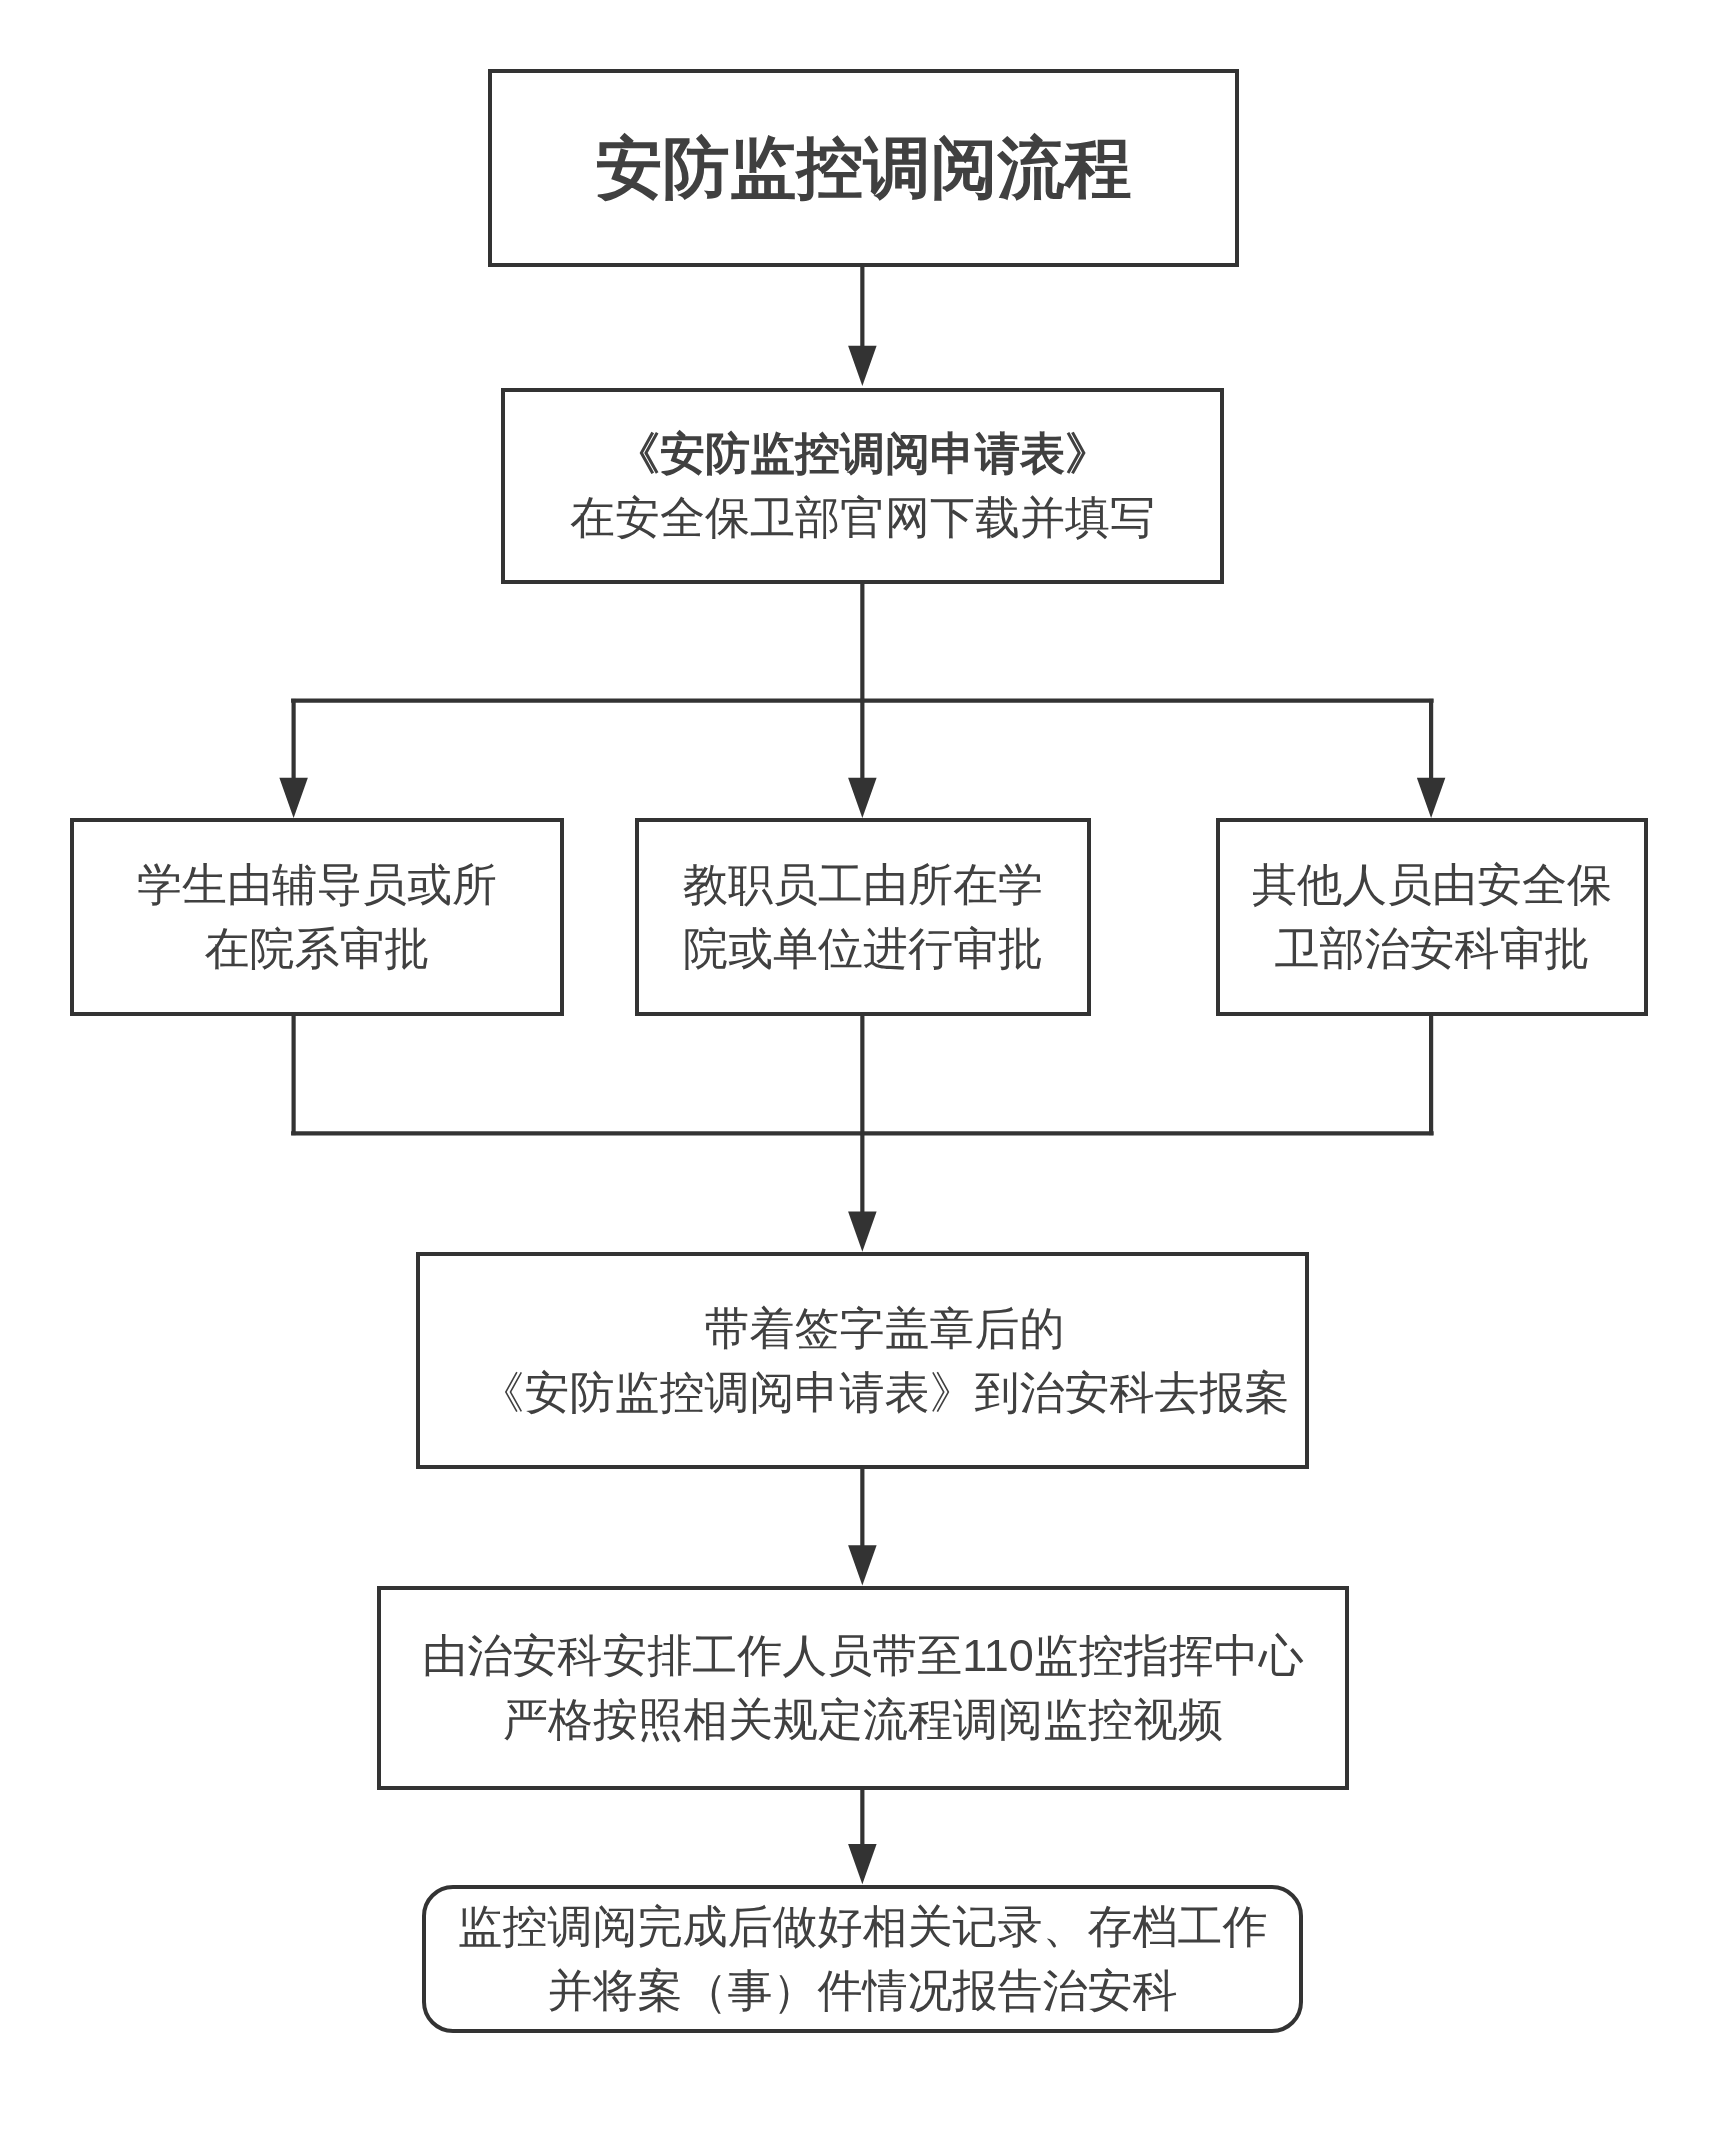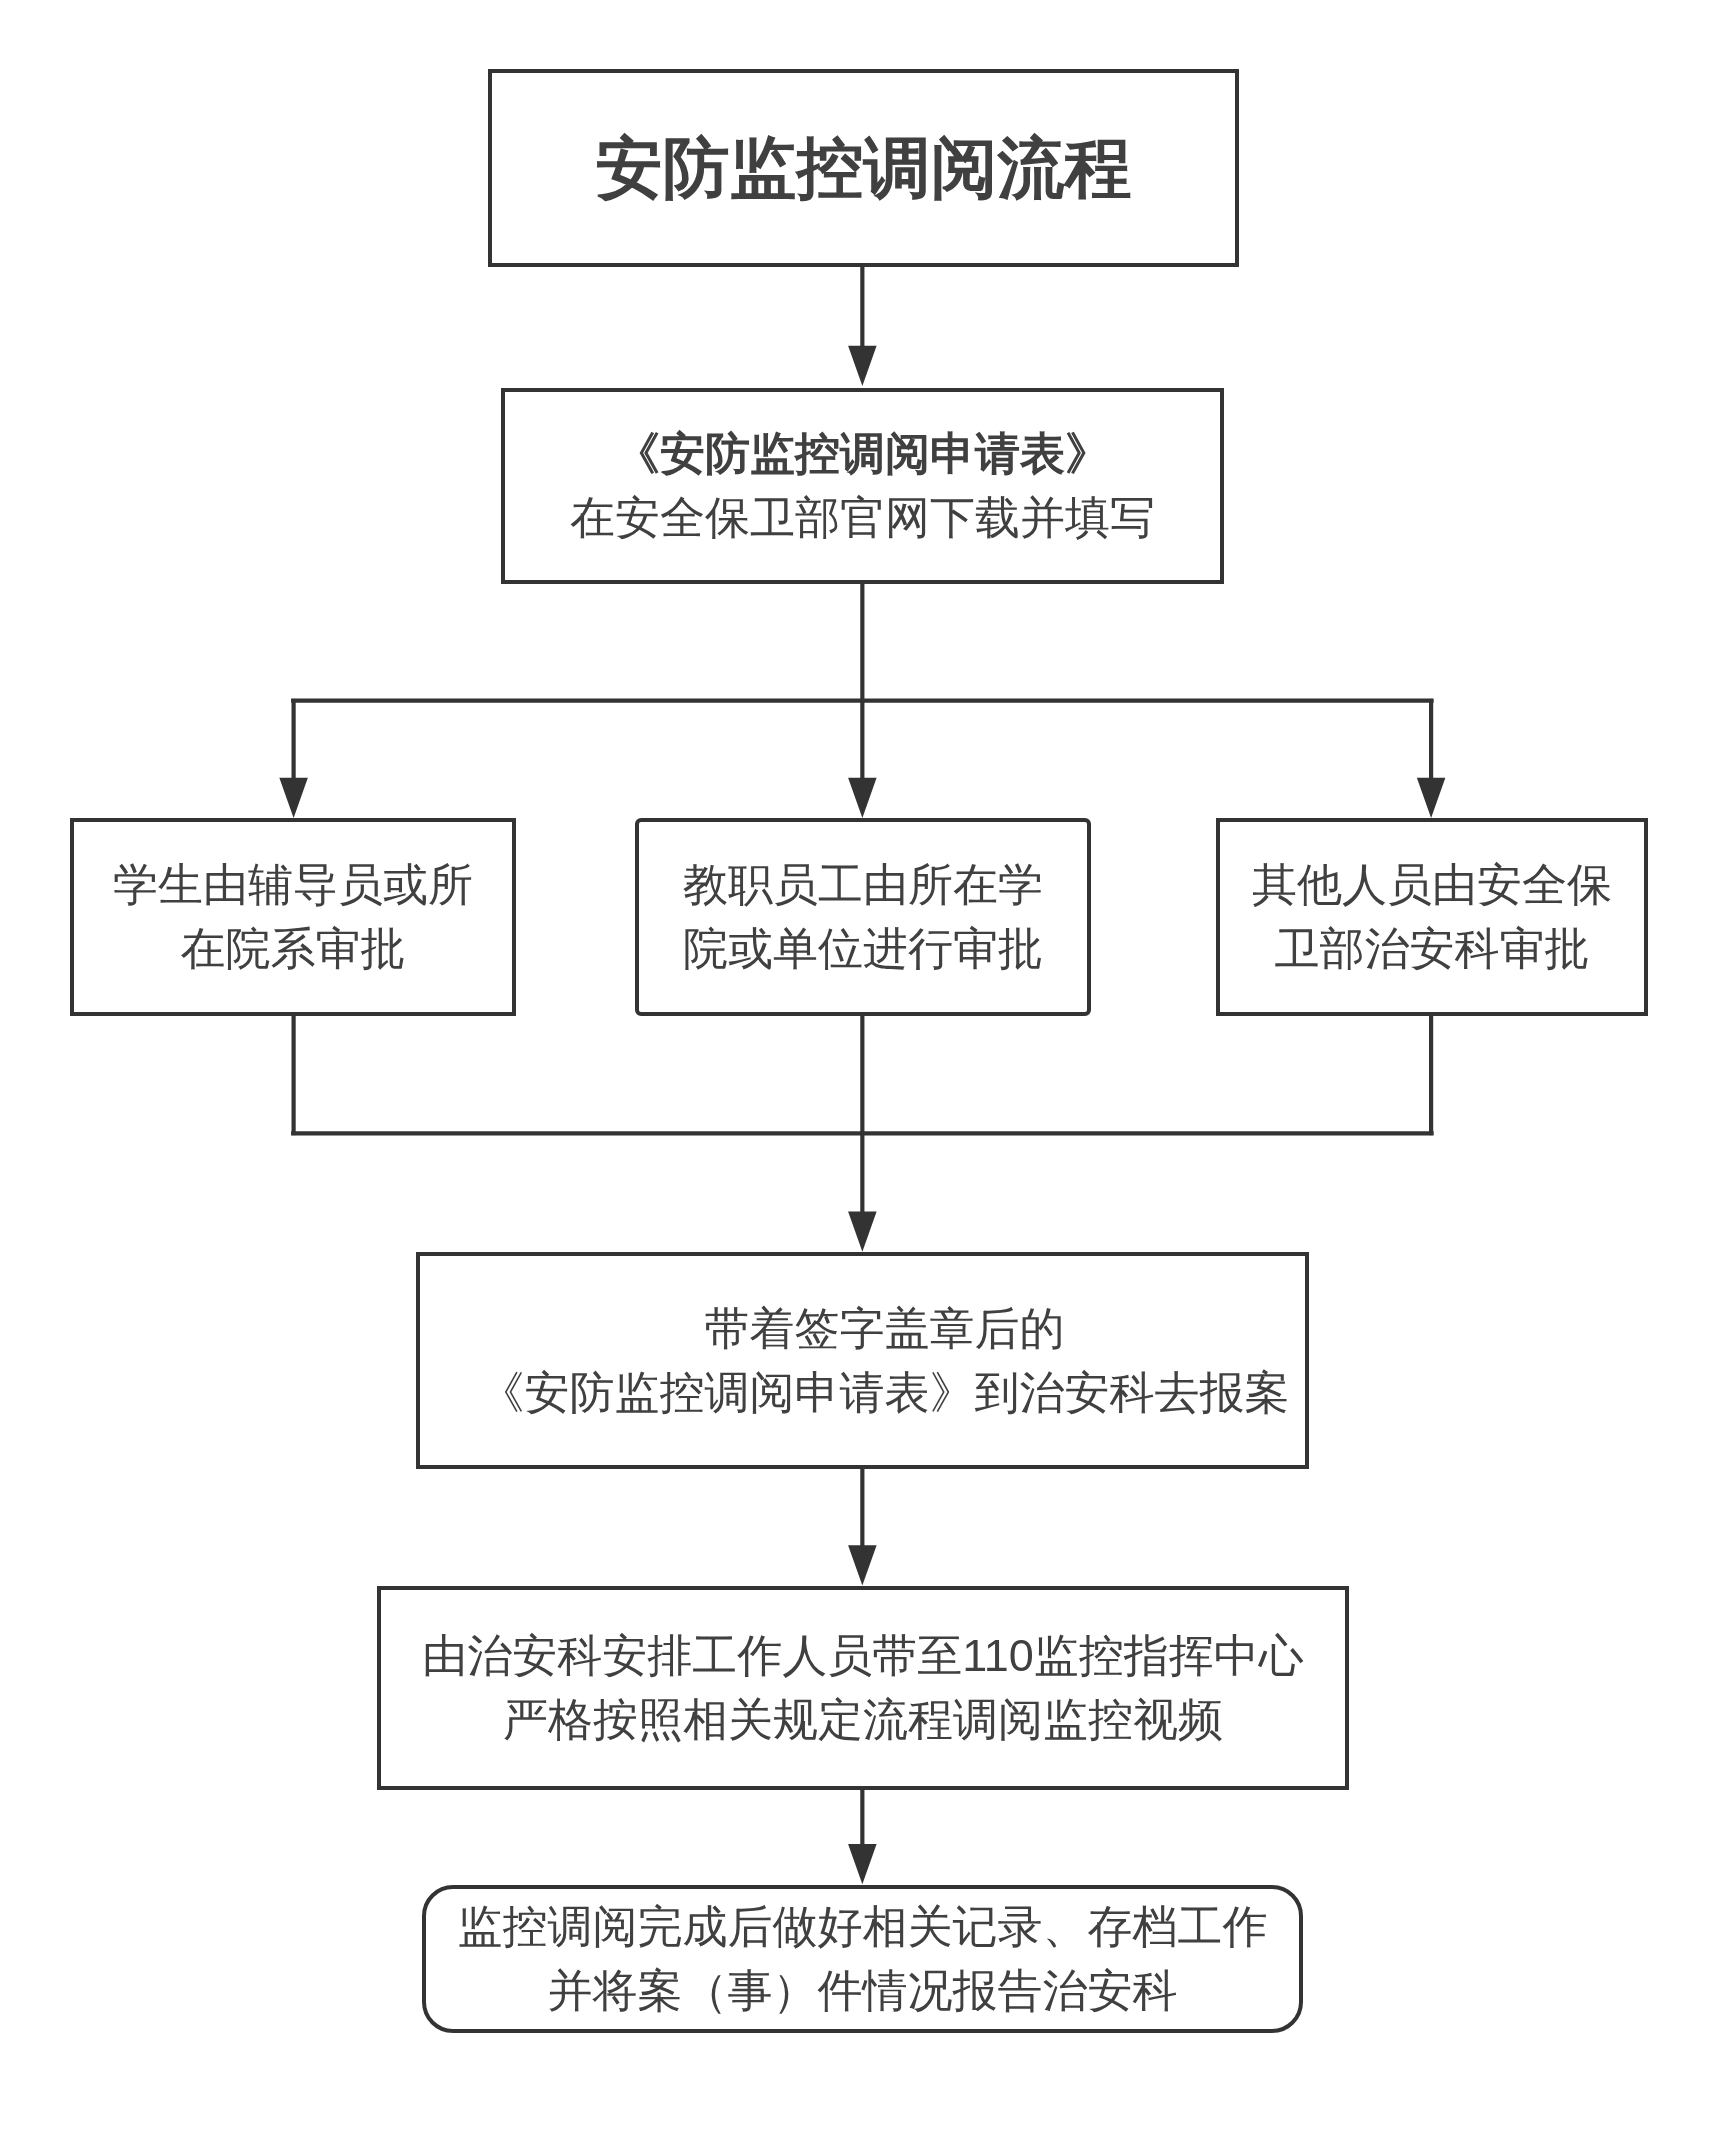--- a/index.html
+++ b/index.html
@@ -44,24 +44,24 @@
     font-size: 67px;
     font-weight: bold;
   }
   .node-download {
     left: 501px; top: 388px; width: 723px; height: 196px;
   }
   .node-download .line-bold {
     font-weight: bold;
   }
   .node-student {
-    left: 70px; top: 818px; width: 446px; height: 198px;
+    left: 70px; top: 818px; width: 494px; height: 198px;
   }
   .node-staff {
-    left: 635px; top: 818px; width: 456px; height: 198px; border-radius: 6px;
+    left: 635px; top: 818px; width: 456px; height: 198px;
   }
   .node-other {
     left: 1216px; top: 818px; width: 432px; height: 198px;
   }
   .node-report {
     left: 416px; top: 1252px; width: 893px; height: 217px; padding-left: 44px;
   }
   .node-view {
     left: 377px; top: 1586px; width: 972px; height: 204px;
   }

